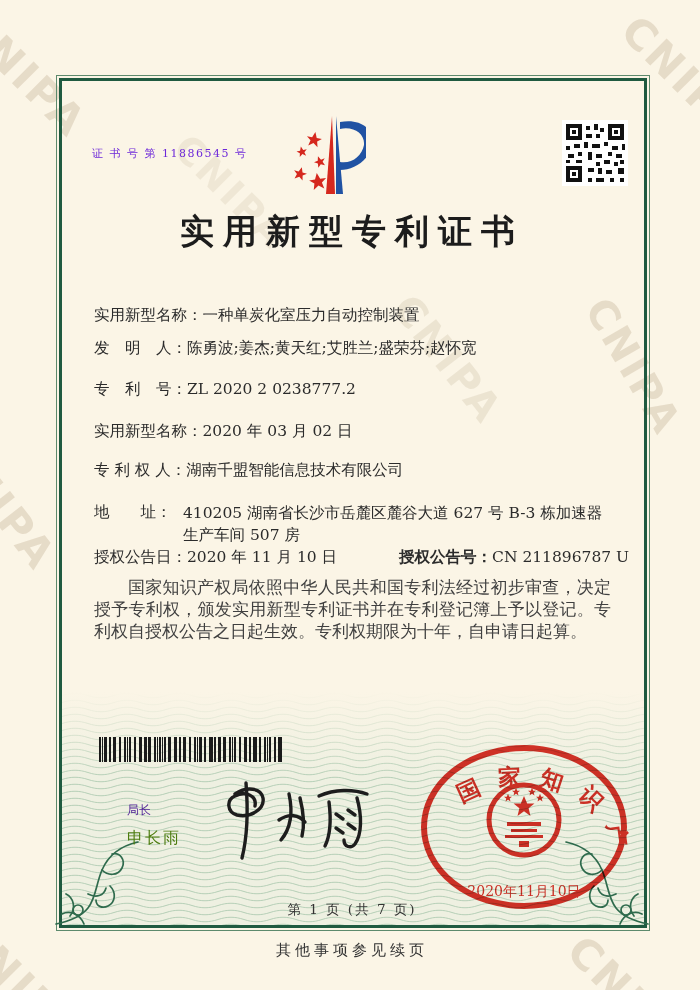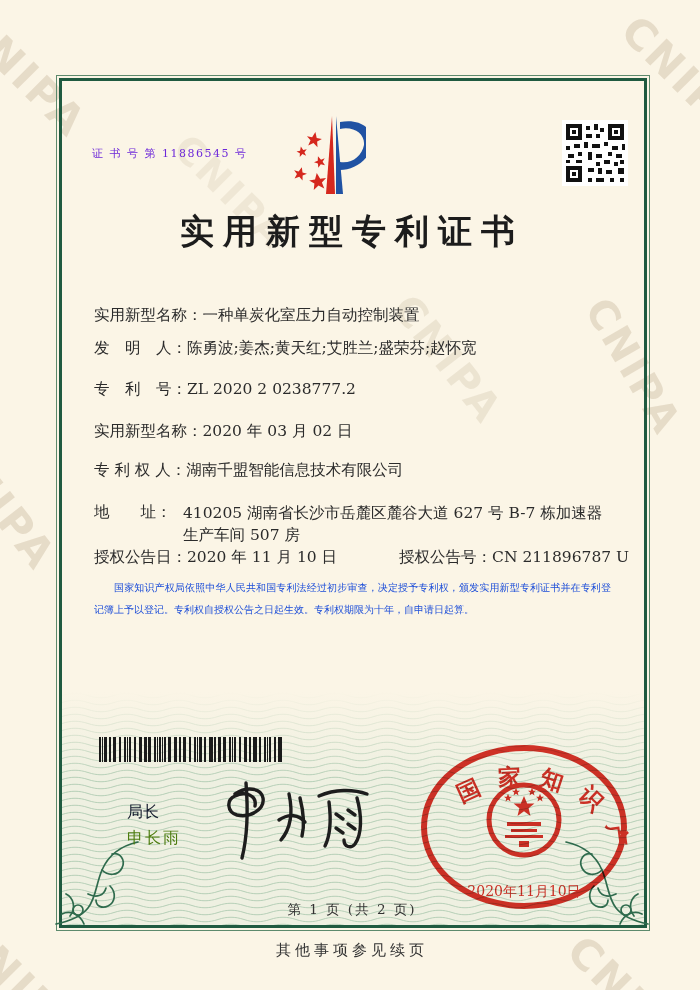--- a/index.html
+++ b/index.html
@@ -17,32 +17,32 @@
       border:3px solid #1f5a40;}
   
   .cert-no{position:absolute;left:92px;top:118px;font-size:11px;letter-spacing:1.5px;color:#6d28d9;margin-top:28px;}
   .title{position:absolute;left:56px;top:209px;width:592px;text-align:center;
       font-size:34px;font-weight:bold;letter-spacing:9px;color:#1c1c1c;}
   .qr{position:absolute;left:562px;top:120px;width:66px;height:66px;background:#fff;}
   
   .row{position:absolute;left:94px;font-size:15.5px;color:#2b2b2b;white-space:nowrap;}
   .row .lbl{display:inline-block;min-width:89px;}
   .addr-val{display:inline-block;white-space:normal;width:440px;vertical-align:top;line-height:22px;}
-  .grant-right{margin-left:62px;}
-  .paras{position:absolute;left:94px;top:577px;width:517px;font-size:10px;
-      line-height:21.8px;color:#1d4ed8;text-align:justify;}
+  .grant-right{margin-left:62px;font-weight:bold;}
+  .paras{position:absolute;left:94px;top:577px;width:517px;font-size:17px;
+      line-height:21.8px;color:#404040;text-align:justify;}
   .paras p{margin:0;text-indent:2em;}
   
   .barcode{position:absolute;left:99px;top:737px;width:184px;height:25px;
       background:
        repeating-linear-gradient(90deg,#1a1a1a 0 2px,rgba(0,0,0,0) 2px 5px),
        repeating-linear-gradient(90deg,#1a1a1a 0 1px,rgba(0,0,0,0) 1px 7px),
        repeating-linear-gradient(90deg,rgba(0,0,0,0) 0 3px,#1a1a1a 3px 4px,rgba(0,0,0,0) 4px 11px);}
   
-  .sig-role{position:absolute;left:127px;top:802px;font-size:16px;color:#0f172a;
+  .sig-role{position:absolute;left:127px;top:802px;font-size:12px;color:#4c1d95;
       font-family:"DejaVu Sans","Liberation Sans",sans-serif;}
   .sig-name{position:absolute;left:127px;top:828px;font-size:16px;letter-spacing:2px;color:#4d7c0f;
       font-family:"DejaVu Sans","Liberation Sans",sans-serif;}
   
   .guil-tint{position:absolute;left:62px;top:692px;width:582px;height:236px;
       background:rgba(222,234,220,0.45);}
   .guil-fade{position:absolute;left:62px;top:692px;width:582px;height:85px;
       background:linear-gradient(#fbf5e6,rgba(251,245,230,0));}
   
   .page-info{position:absolute;left:56px;top:901px;width:592px;text-align:center;
@@ -189,21 +189,21 @@
 <div class="row" style="top:379px;">
   <span class="lbl">专　利　号：</span><span>ZL 2020 2 0238777.2</span>
 </div>
 <div class="row" style="top:421px;">
   <span class="lbl">实用新型名称：</span><span>2020 年 03 月 02 日</span>
 </div>
 <div class="row" style="top:460px;">
   <span class="lbl">专 利 权 人：</span><span>湖南千盟智能信息技术有限公司</span>
 </div>
 <div class="row" style="top:502px;">
-  <span class="lbl">地　　址：</span><span class="addr-val"><span>410205 湖南省长沙市岳麓区麓谷大道 627 号 B-7 栋加速器</span><br><span>生产车间 507 房</span></span>
+  <span class="lbl">地　　址：</span><span class="addr-val"><span>410205 湖南省长沙市岳麓区麓谷大道 627 号 B-3 栋加速器</span><br><span>生产车间 507 房</span></span>
 </div>
 <div class="row" style="top:547px;">
   <span class="lbl">授权公告日：</span><span>2020 年 11 月 10 日</span><span class="grant-right">授权公告号：</span><span>CN 211896787 U</span>
 </div>
 
 <div class="paras">
   <p>国家知识产权局依照中华人民共和国专利法经过初步审查，决定授予专利权，颁发实用新型专利证书并在专利登记簿上予以登记。专利权自授权公告之日起生效。专利权期限为十年，自申请日起算。</p>
 </div>
 
 <div class="barcode"></div>
@@ -255,14 +255,14 @@
         </g>
       <rect x="-17" y="2" width="34" height="4"></rect>
       <rect x="-13" y="9" width="26" height="3"></rect>
       <rect x="-19" y="15" width="38" height="3"></rect>
       <rect x="-5" y="21" width="10" height="6"></rect>
     </g>
   </g>
   <text x="106" y="152" text-anchor="middle" font-size="14" fill="#d8281e" font-family="DejaVu Serif, Liberation Serif, serif">2020年11月10日</text>
 </svg>
 
-<div class="page-info">第 1 页 (共 2 页)</div>
+<div class="page-info">第 1 页 (共 7 页)</div>
 <div class="cont-note">其他事项参见续页</div>
 
 </body></html>

